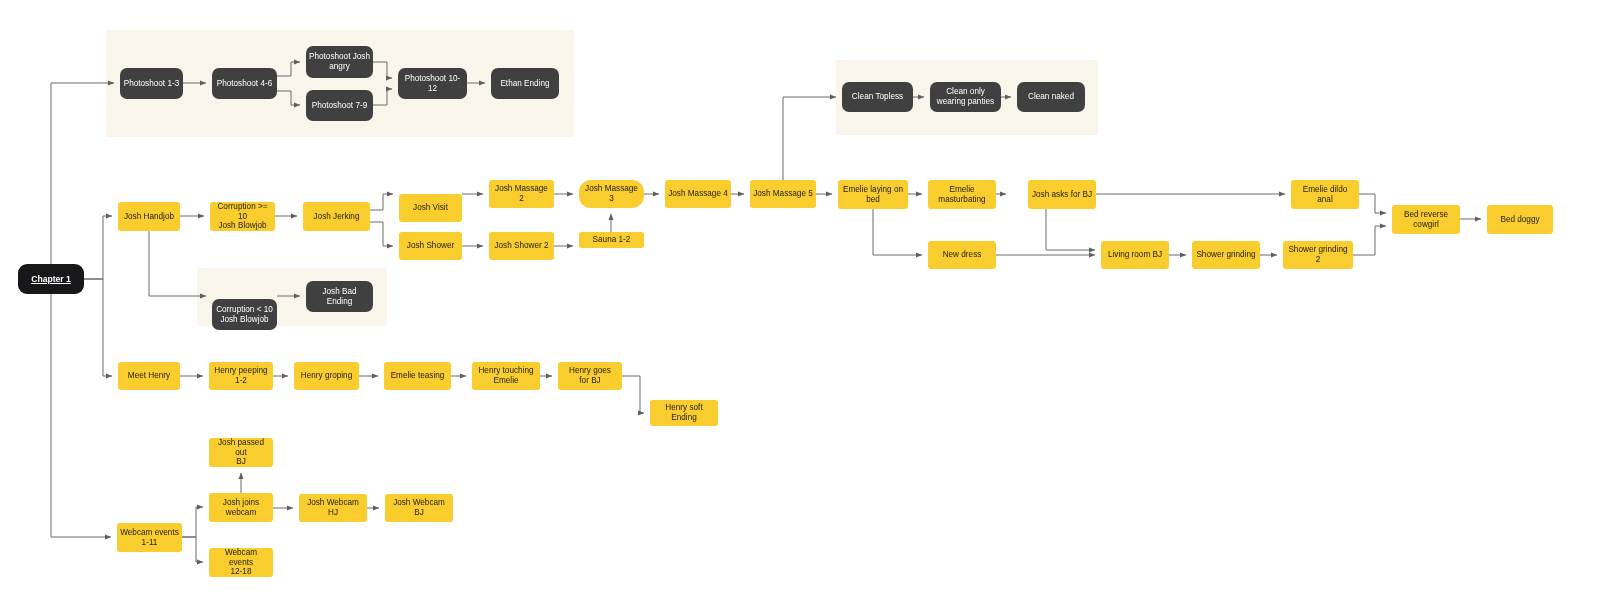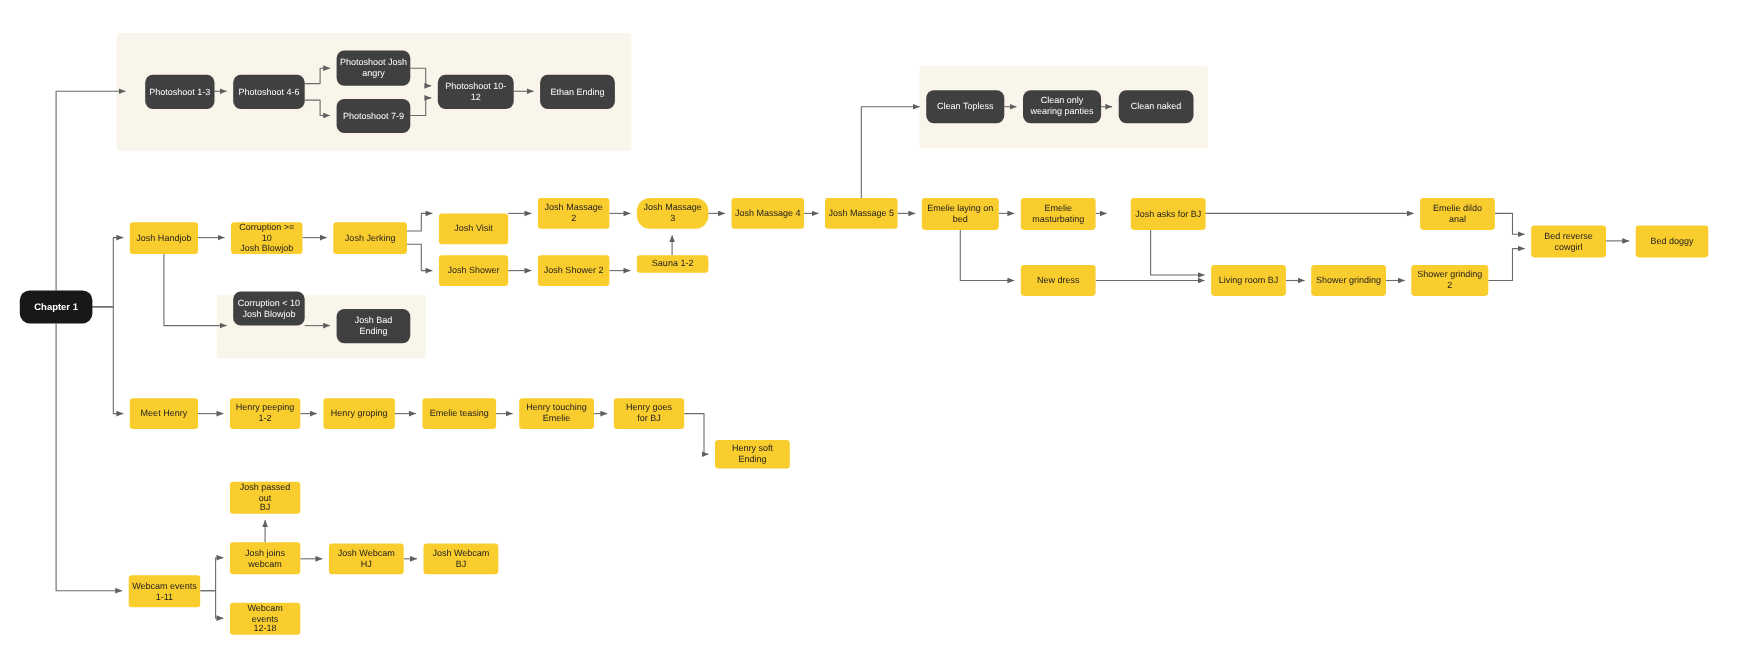--- a/index.html
+++ b/index.html
@@ -126,24 +126,24 @@
         <path d="M 51 294 L 51 537 L 111 537" fill="none" stroke="#6b6b6b" stroke-width="1" stroke-linejoin="round" stroke-linecap="butt" marker-end="url(#arrow)"></path>
         <path d="M 182 537 L 196 537 L 196 507 L 203 507" fill="none" stroke="#6b6b6b" stroke-width="1" stroke-linejoin="round" stroke-linecap="butt" marker-end="url(#arrow)"></path>
         <path d="M 182 537 L 196 537 L 196 562 L 203 562" fill="none" stroke="#6b6b6b" stroke-width="1" stroke-linejoin="round" stroke-linecap="butt" marker-end="url(#arrow)"></path>
         <path d="M 241 493 L 241 473" fill="none" stroke="#6b6b6b" stroke-width="1" stroke-linejoin="round" stroke-linecap="butt" marker-end="url(#arrow)"></path>
         <path d="M 273 508 L 293 508" fill="none" stroke="#6b6b6b" stroke-width="1" stroke-linejoin="round" stroke-linecap="butt" marker-end="url(#arrow)"></path>
         <path d="M 367 508 L 379 508" fill="none" stroke="#6b6b6b" stroke-width="1" stroke-linejoin="round" stroke-linecap="butt" marker-end="url(#arrow)"></path>
       </g>
   </svg>
 
   <div id="node-layer">
-      <div class="node root" style="left: 18px; top: 264px; width: 66px; height: 30px;">
+      <div class="node root" style="left: 18px; top: 264px; width: 66px; height: 30px; text-decoration: underline;">
         <span>Chapter 1</span>
       </div>
-      <div class="node dark" style="left: 120px; top: 68px; width: 63px; height: 31px; margin-left: 12px;">
+      <div class="node dark" style="left: 120px; top: 68px; width: 63px; height: 31px;">
         <span>Photoshoot 1-3</span>
       </div>
       <div class="node dark" style="left: 212px; top: 68px; width: 65px; height: 31px;">
         <span>Photoshoot 4-6</span>
       </div>
       <div class="node dark" style="left: 306px; top: 46px; width: 67px; height: 32px;">
         <span>Photoshoot Josh
 angry</span>
       </div>
       <div class="node dark" style="left: 306px; top: 90px; width: 67px; height: 31px;">
@@ -192,21 +192,21 @@
       </div>
       <div class="node yellow" style="left: 399px; top: 232px; width: 63px; height: 28px;">
         <span>Josh Shower</span>
       </div>
       <div class="node yellow" style="left: 489px; top: 232px; width: 65px; height: 28px;">
         <span>Josh Shower 2</span>
       </div>
       <div class="node yellow" style="left: 579px; top: 232px; width: 65px; height: 16px;">
         <span>Sauna 1-2</span>
       </div>
-      <div class="node dark" style="left: 212px; top: 265px; width: 65px; height: 31px; justify-content: flex-end;">
+      <div class="node dark" style="left: 212px; top: 299px; width: 65px; height: 31px; justify-content: flex-end;">
         <span>Corruption &lt; 10
 Josh Blowjob</span>
       </div>
       <div class="node dark" style="left: 306px; top: 281px; width: 67px; height: 31px;">
         <span>Josh Bad Ending</span>
       </div>
       <div class="node yellow" style="left: 838px; top: 180px; width: 70px; height: 29px;">
         <span>Emelie laying on
 bed</span>
       </div>

